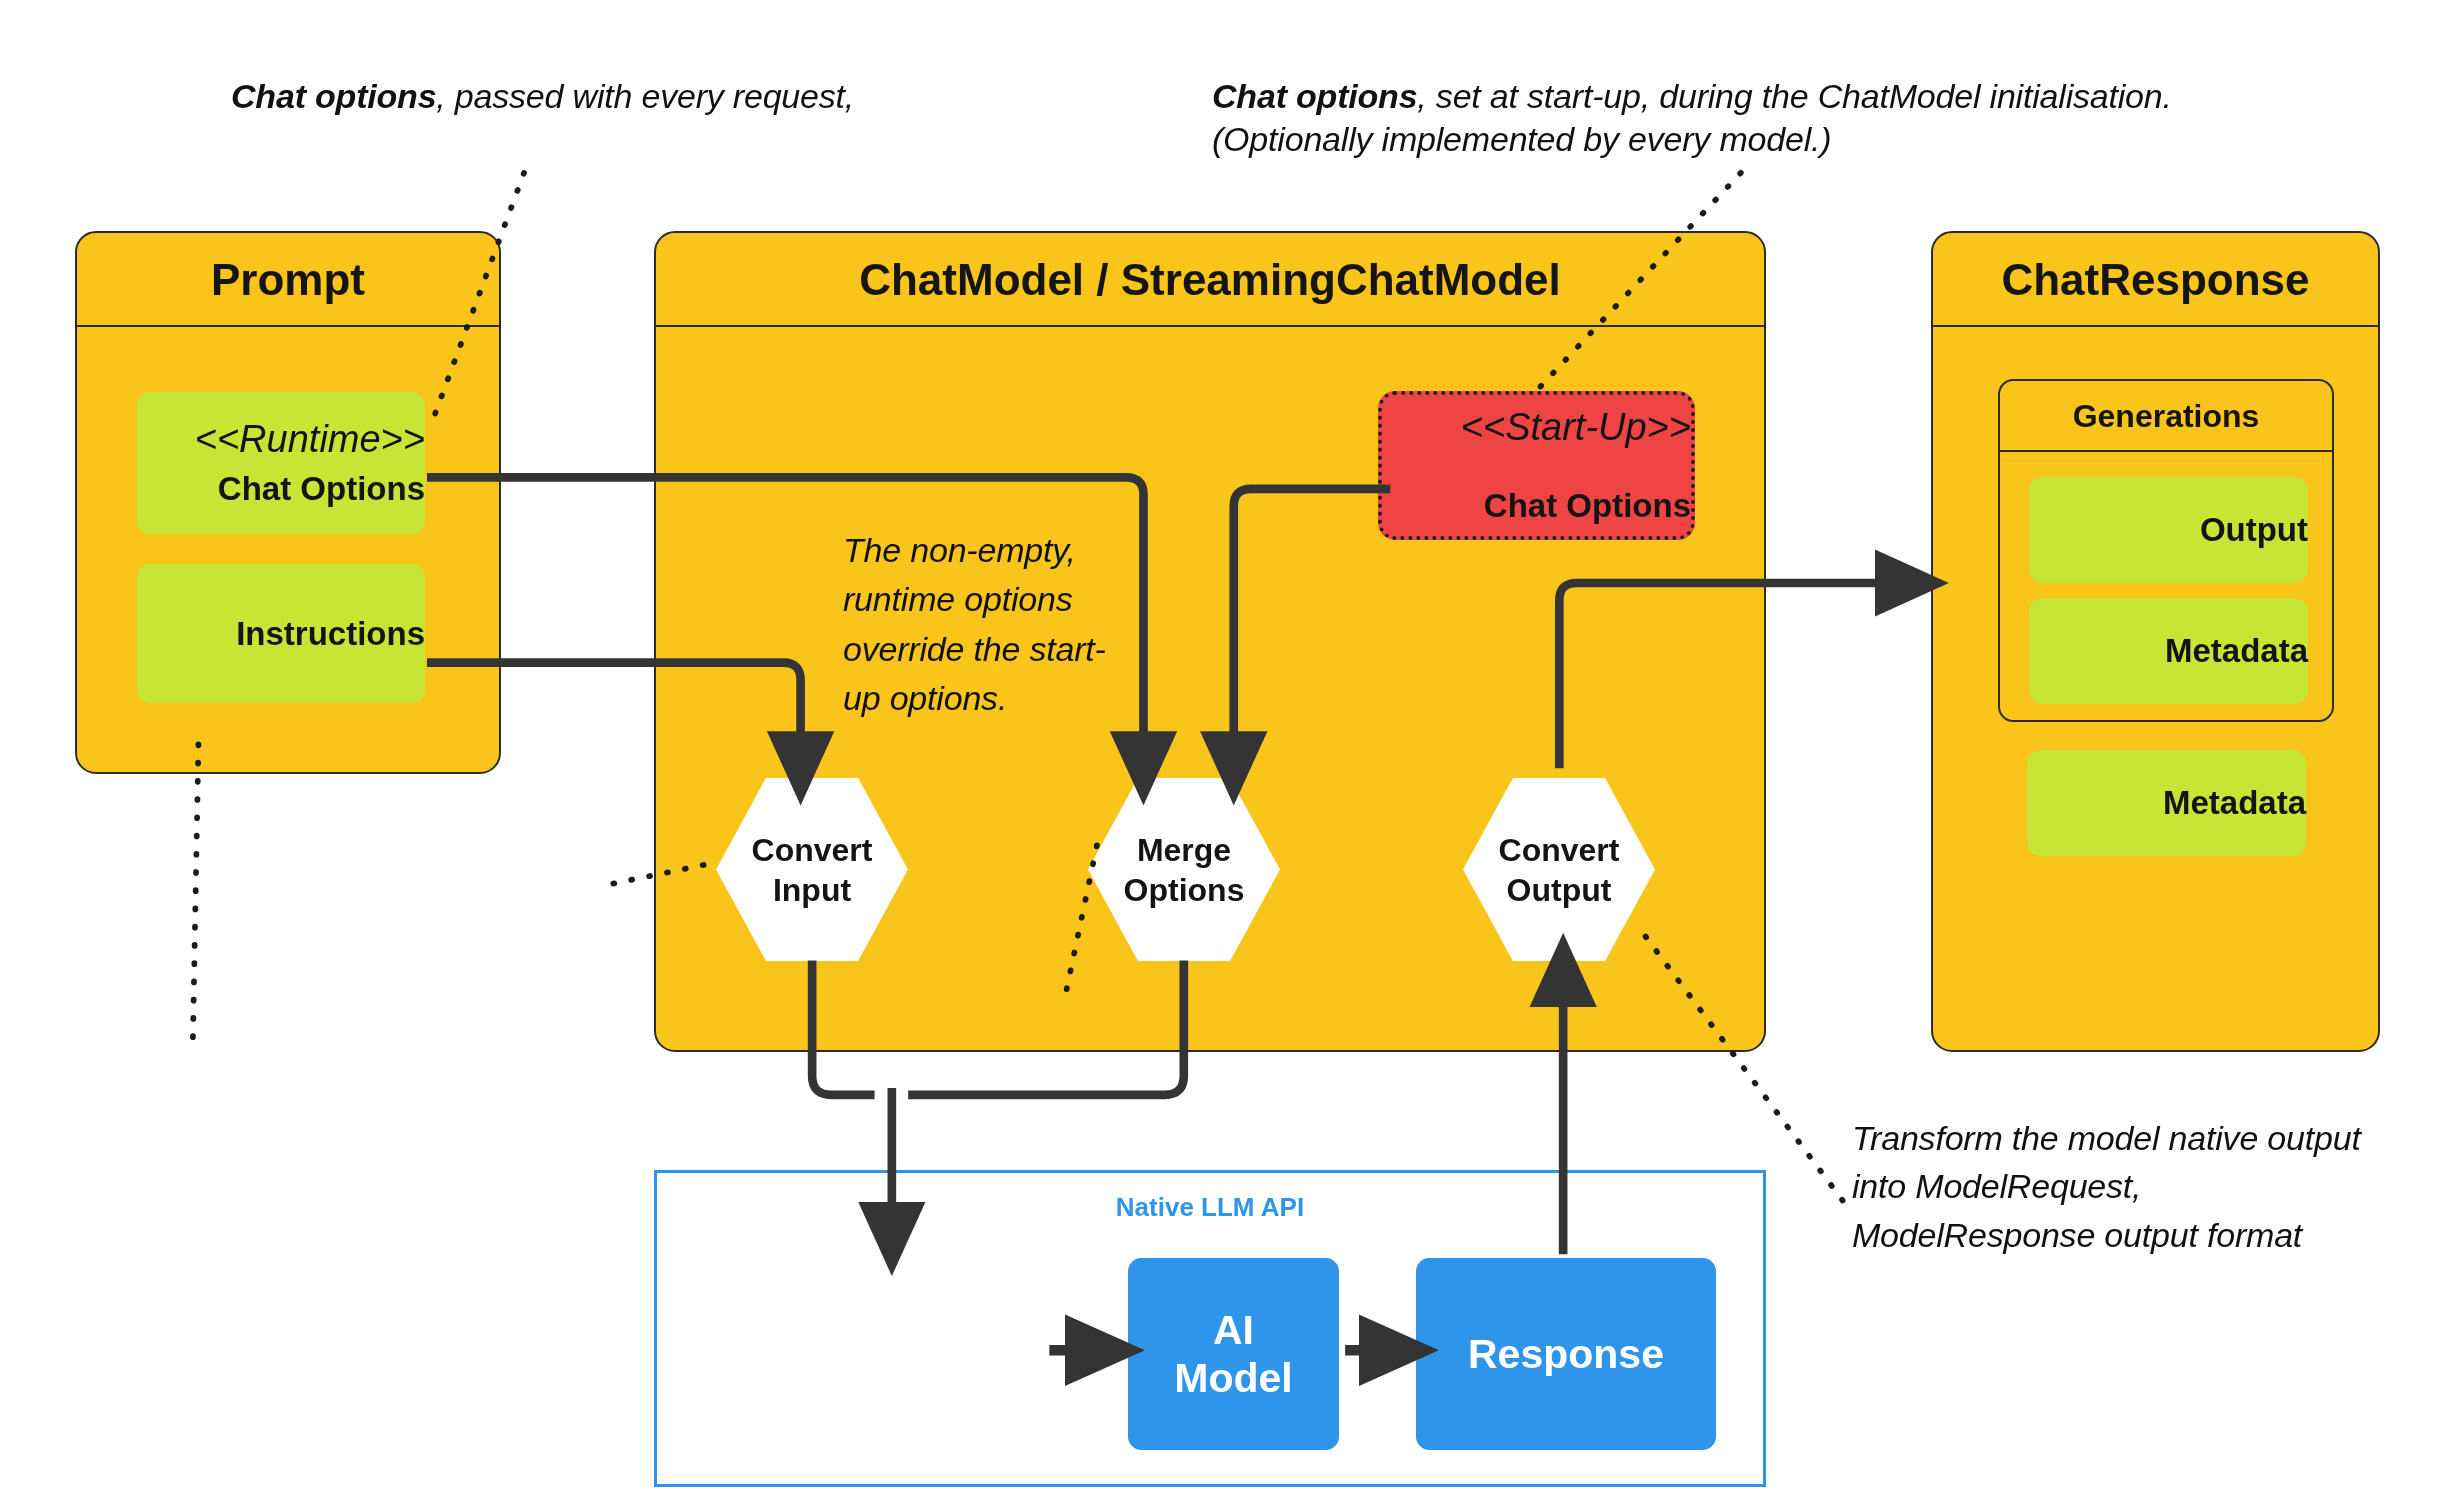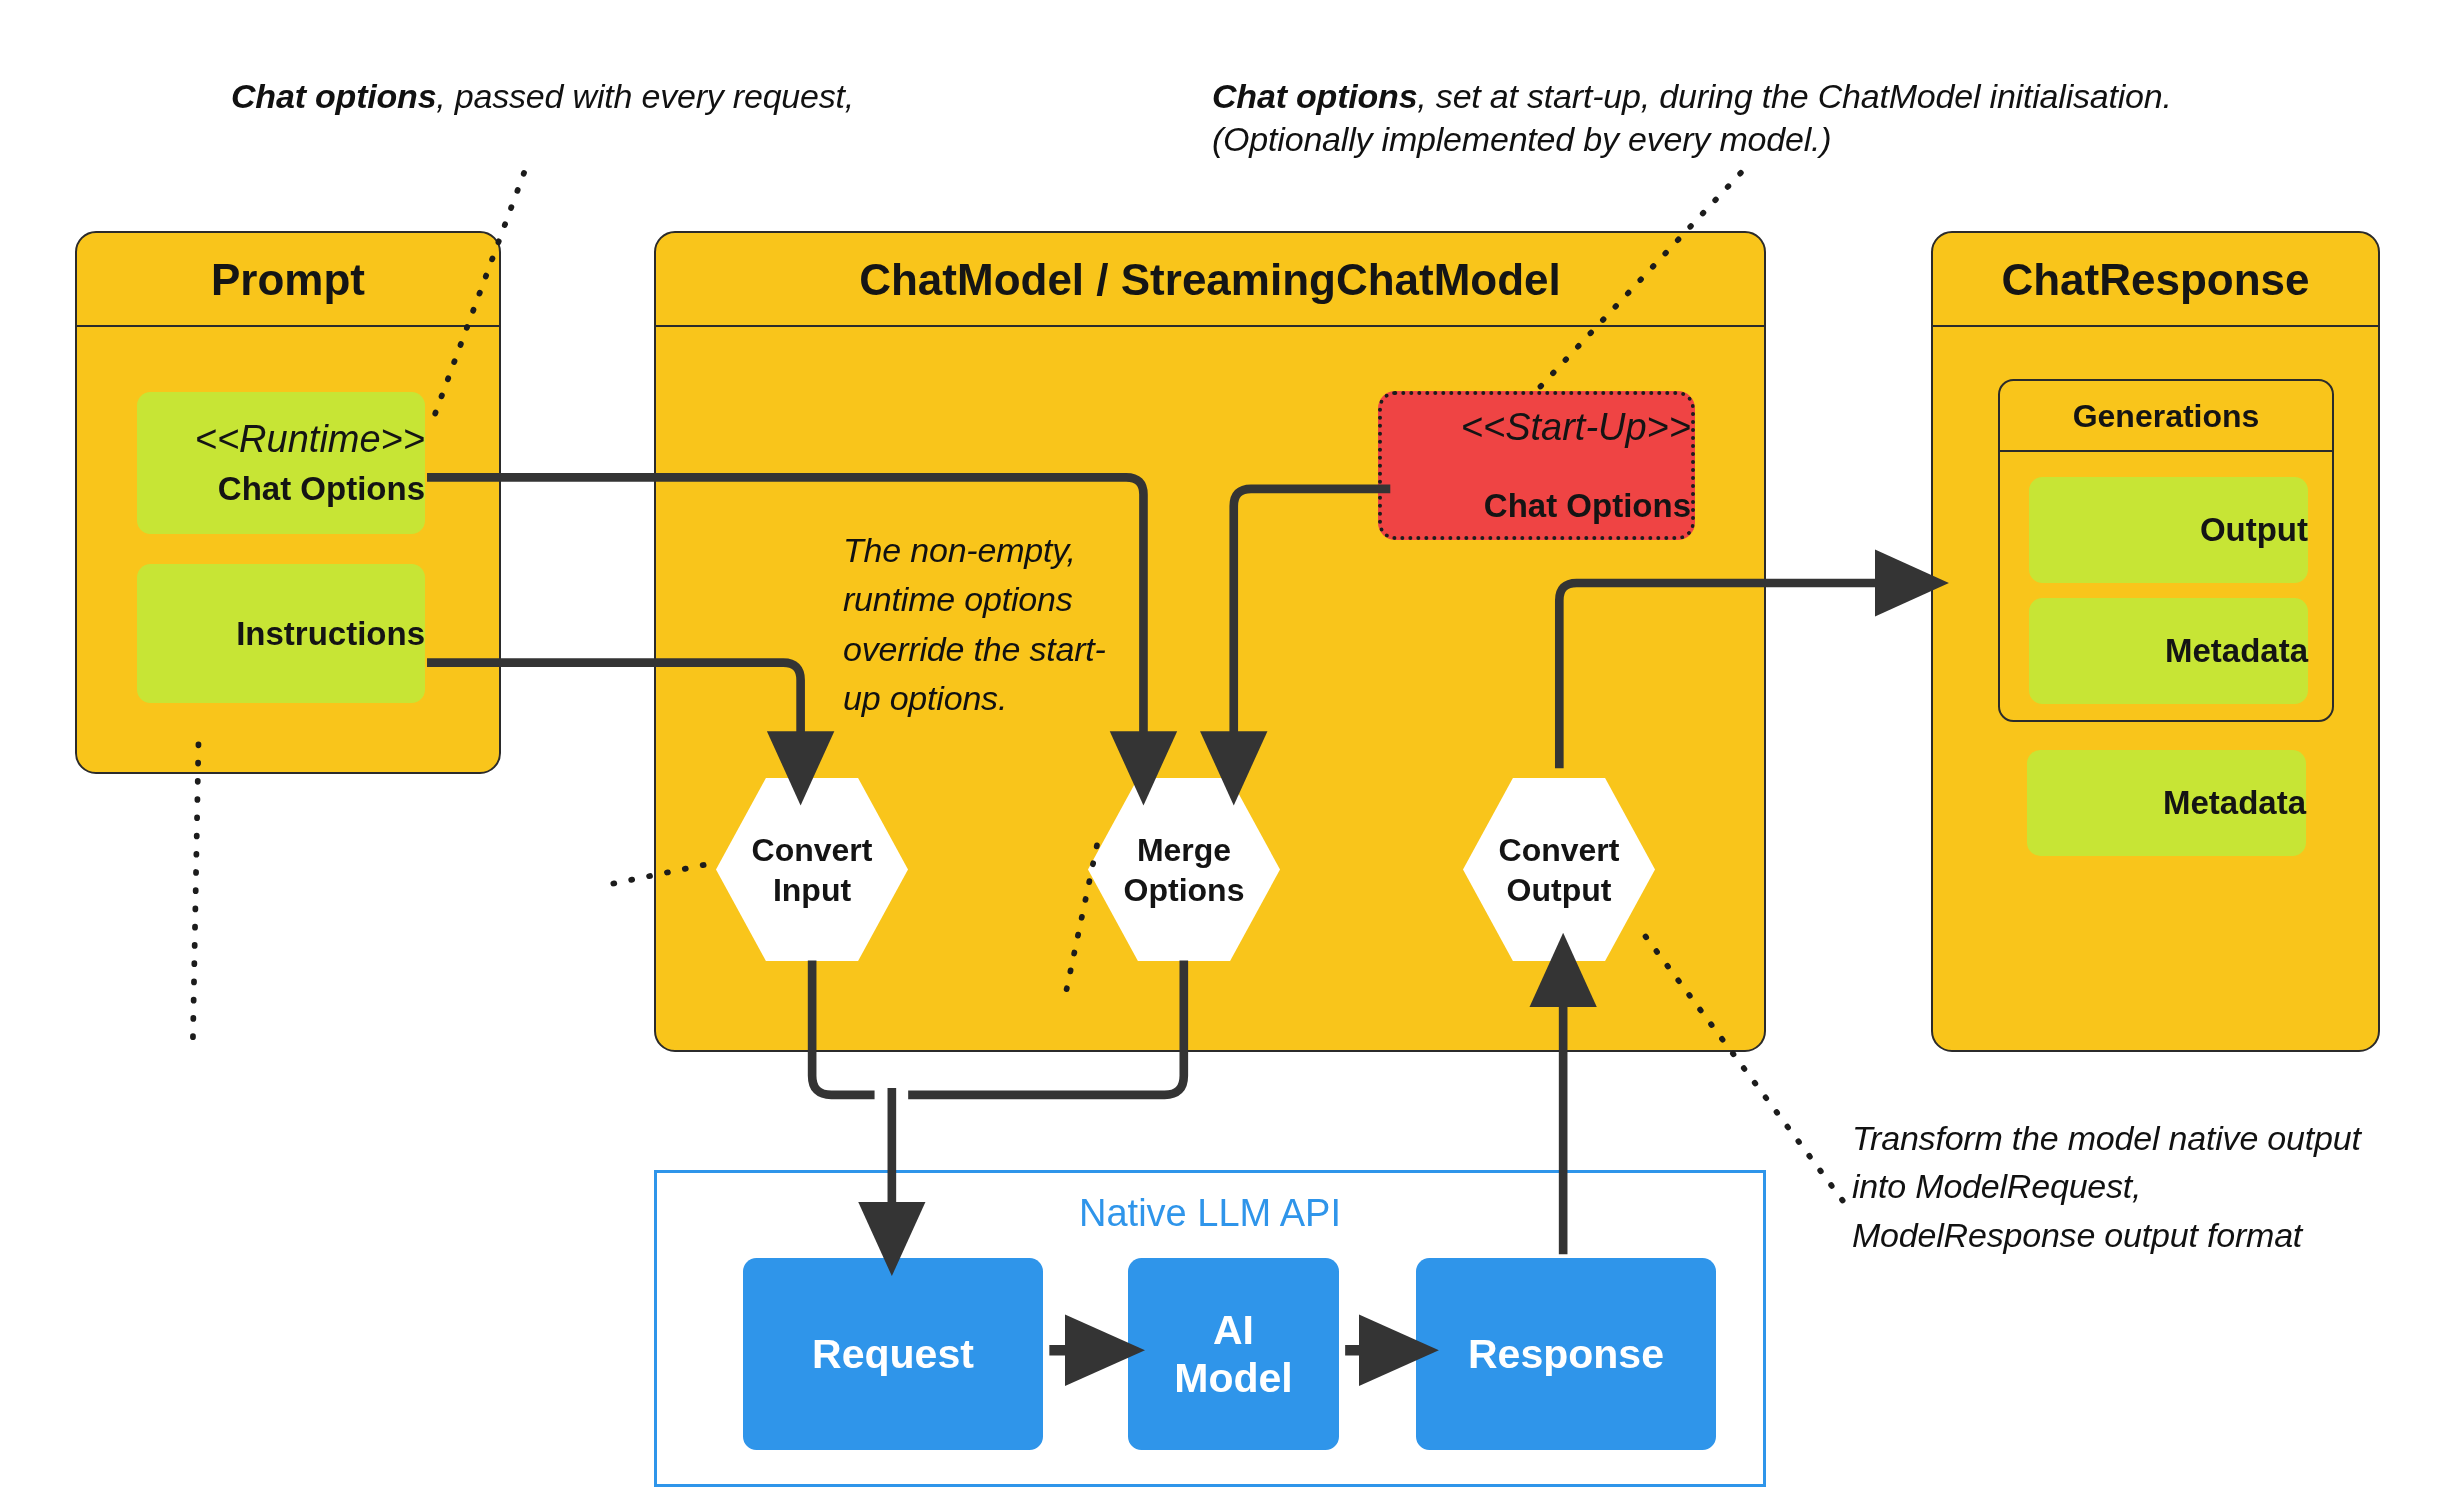--- a/index.html
+++ b/index.html
@@ -38,21 +38,21 @@
   .hex{position:absolute;width:192px;height:183px;}
   .hex .shape{position:absolute;inset:0;background:#ffffff;
               clip-path:polygon(26% 0%,74% 0%,100% 50%,74% 100%,26% 100%,0% 50%);}
   .hex .lbl{position:absolute;inset:0;display:flex;flex-direction:column;
             align-items:center;justify-content:center;font-weight:bold;font-size:32px;
             color:#141414;line-height:1.25;text-align:center;}
 
   
   .api{position:absolute;border:3.8px solid #2f95ea;background:#ffffff;box-sizing:border-box;}
   .api-title{position:absolute;left:0;right:0;top:19px;text-align:center;
-             color:#2f95ea;font-weight:normal;font-size:38px;}
+             color:#2f95ea;font-weight:bold;font-size:26px;}
   .bluebox{position:absolute;background:#2f95ea;border-radius:13.4px;
            display:flex;align-items:center;justify-content:center;
            color:#ffffff;font-weight:bold;font-size:41px;text-align:center;line-height:1.18;}
 </style>
 </head>
 <body>
 
 <div class="stage">
 
   <div class="anno" style="left:231px;top:75px;width:692px;">
@@ -128,23 +128,20 @@
     </div>
 
     <div class="chip" style="left:94px;top:517px;width:279px;height:106px;">
       <span class="cname">Metadata</span>
     </div>
   </div>
 
   <div class="api" style="left:654px;top:1170px;width:1112px;height:317px;">
     <div class="api-title">Native LLM API</div>
 
-    <div class="bluebox" style="left:86px;top:85px;width:300px;height:192px;">
-      <span>Request</span>
-    </div>
 
     <div class="bluebox" style="left:471px;top:85px;width:211px;height:192px;flex-direction:column;">
       <span>AI</span>
       <span>Model</span>
     </div>
 
     <div class="bluebox" style="left:759px;top:85px;width:300px;height:192px;">
       <span>Response</span>
     </div>
   </div>

